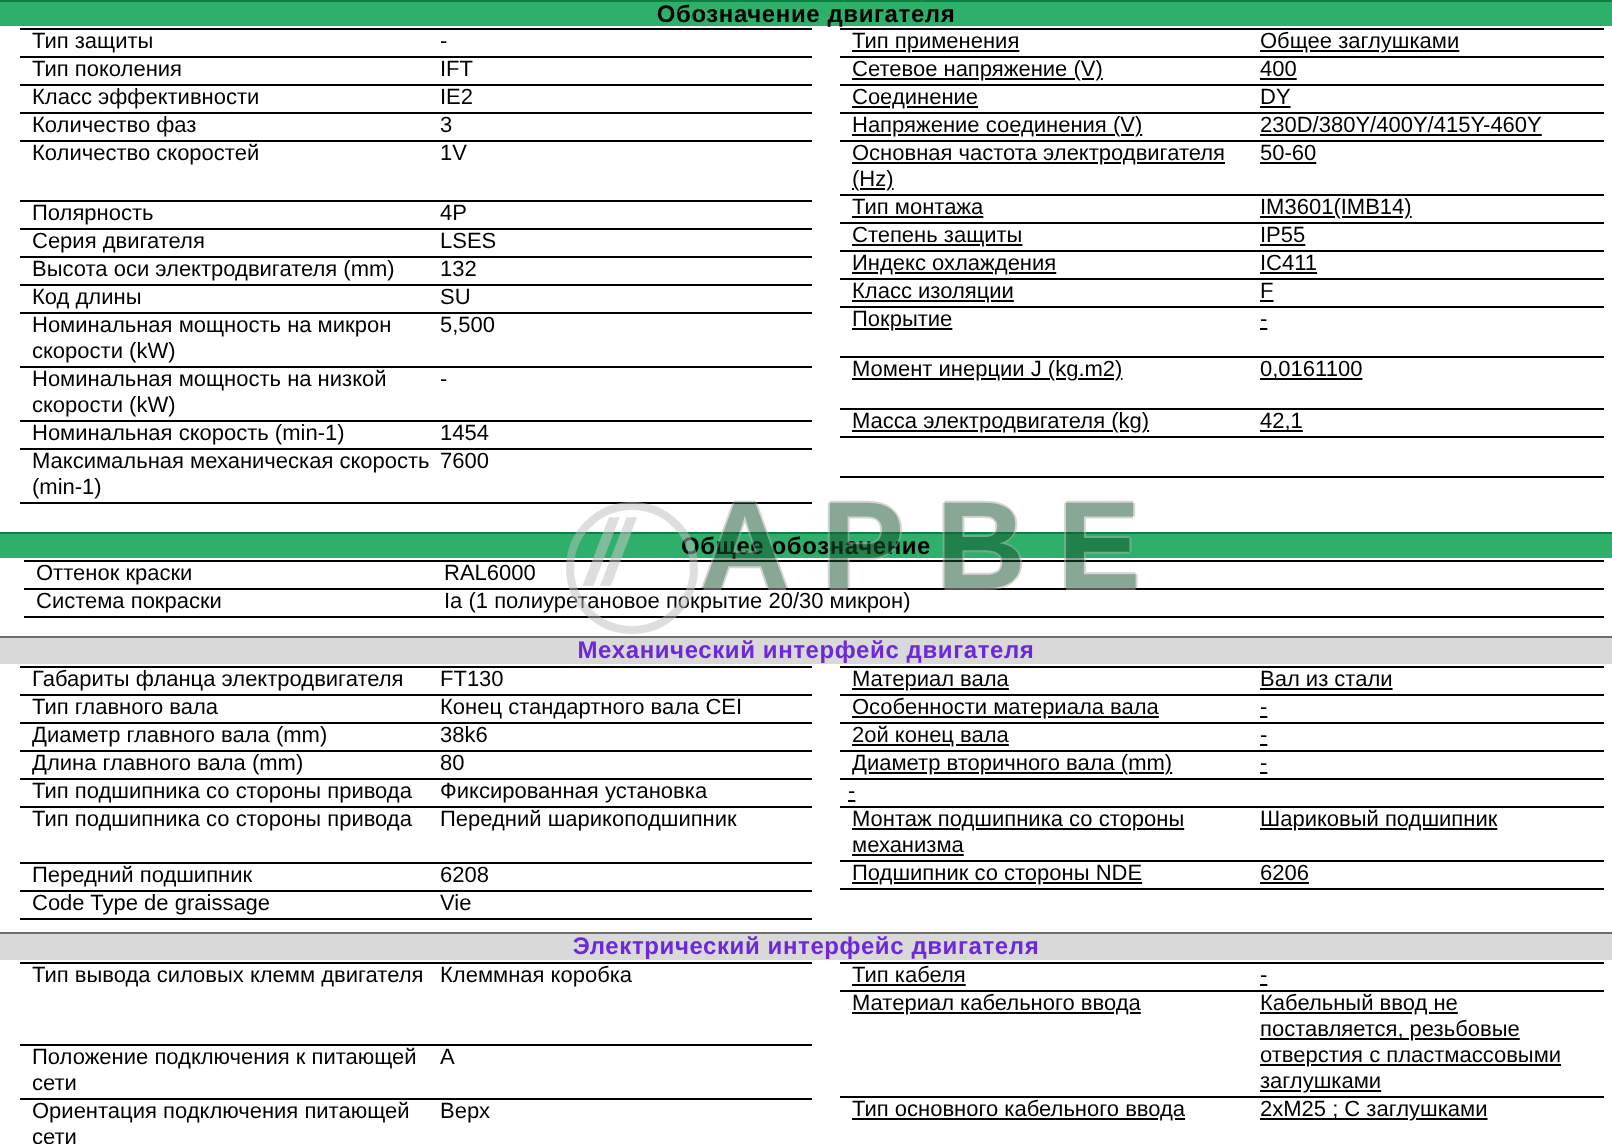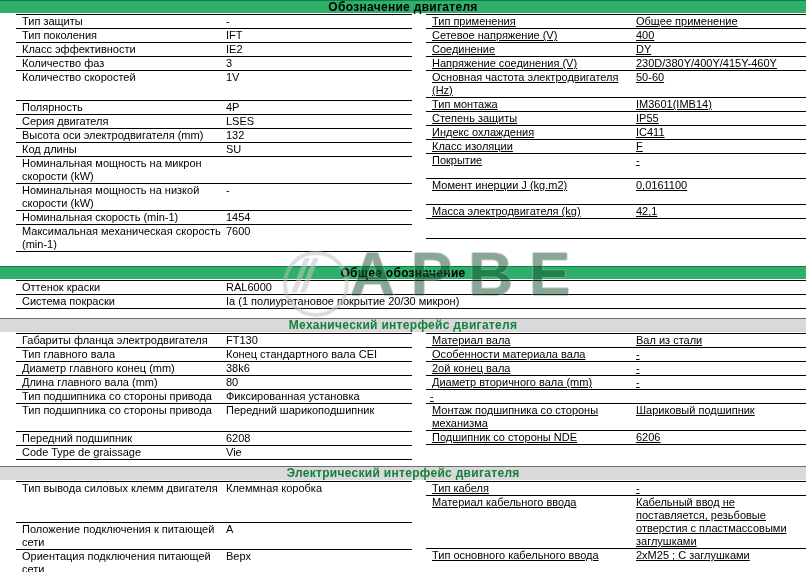--- a/index.html
+++ b/index.html
@@ -7,24 +7,24 @@
     width:806px;height:572px;background:#ffffff;overflow:hidden;position:relative;
     font-family:"Liberation Sans","DejaVu Sans",sans-serif;font-size:11px;color:#000;
   }
   .bar-green{
     height:12px;line-height:12px;border-top:1px solid #0e7f44;
     background:#2eb06a;color:#000000;font-weight:bold;font-size:12px;text-align:center;
     letter-spacing:.3px;
   }
   .bar-gray{
     height:13px;line-height:13px;border-top:1px solid #6e6e6e;
-    background:#d9d9d9;color:#15803d;font-weight:bold;font-size:12px;text-align:center;
+    background:#d9d9d9;color:#6d28d9;font-weight:bold;font-size:12px;text-align:center;
     letter-spacing:.3px;
   }
-  .sec-body{display:flex;align-items:flex-start;padding:0 16px;margin-top:1px;}
+  .sec-body{display:flex;align-items:flex-start;padding:0 4px;margin-top:1px;justify-content:flex-end;}
   .col-left{width:396px;flex:none;}
   .col-right{width:382px;flex:none;margin-left:14px;text-decoration:underline;}
   .col-full{width:790px;flex:none;}
   .row{display:flex;border-top:1px solid #000;line-height:13px;}
   .row .lbl{width:200px;flex:none;padding-left:6px;}
   .row .val{flex:1;padding-left:4px;}
   .hr{height:0;border-top:1px solid #000;}
   .gap{width:100%;}
   .mt-sec2{margin-top:14px;}
   .mt-sec3{margin-top:9px;}
@@ -83,39 +83,40 @@
       <div class="row">
         <span class="lbl">Высота оси электродвигателя (mm)</span>
         <span class="val">132</span>
       </div>
       <div class="row">
         <span class="lbl">Код длины</span>
         <span class="val">SU</span>
       </div>
       <div class="row">
         <span class="lbl">Номинальная мощность на микрон скорости (kW)</span>
+        <span class="val">5,500</span>
       </div>
       <div class="row">
         <span class="lbl">Номинальная мощность на низкой скорости (kW)</span>
         <span class="val">-</span>
       </div>
       <div class="row">
         <span class="lbl">Номинальная скорость (min-1)</span>
         <span class="val">1454</span>
       </div>
       <div class="row">
         <span class="lbl">Максимальная механическая скорость (min-1)</span>
         <span class="val">7600</span>
       </div>
       <div class="hr"></div>
     </div>
   <div class="col-right">
       <div class="row">
         <span class="lbl">Тип применения</span>
-        <span class="val">Общее применение</span>
+        <span class="val">Общее заглушками</span>
       </div>
       <div class="row">
         <span class="lbl">Сетевое напряжение (V)</span>
         <span class="val">400</span>
       </div>
       <div class="row">
         <span class="lbl">Соединение</span>
         <span class="val">DY</span>
       </div>
       <div class="row">
@@ -182,21 +183,21 @@
   <div class="col-left">
       <div class="row">
         <span class="lbl">Габариты фланца электродвигателя</span>
         <span class="val">FT130</span>
       </div>
       <div class="row">
         <span class="lbl">Тип главного вала</span>
         <span class="val">Конец стандартного вала CEI</span>
       </div>
       <div class="row">
-        <span class="lbl">Диаметр главного конец (mm)</span>
+        <span class="lbl">Диаметр главного вала (mm)</span>
         <span class="val">38k6</span>
       </div>
       <div class="row">
         <span class="lbl">Длина главного вала (mm)</span>
         <span class="val">80</span>
       </div>
       <div class="row">
         <span class="lbl">Тип подшипника со стороны привода</span>
         <span class="val">Фиксированная установка</span>
       </div>

